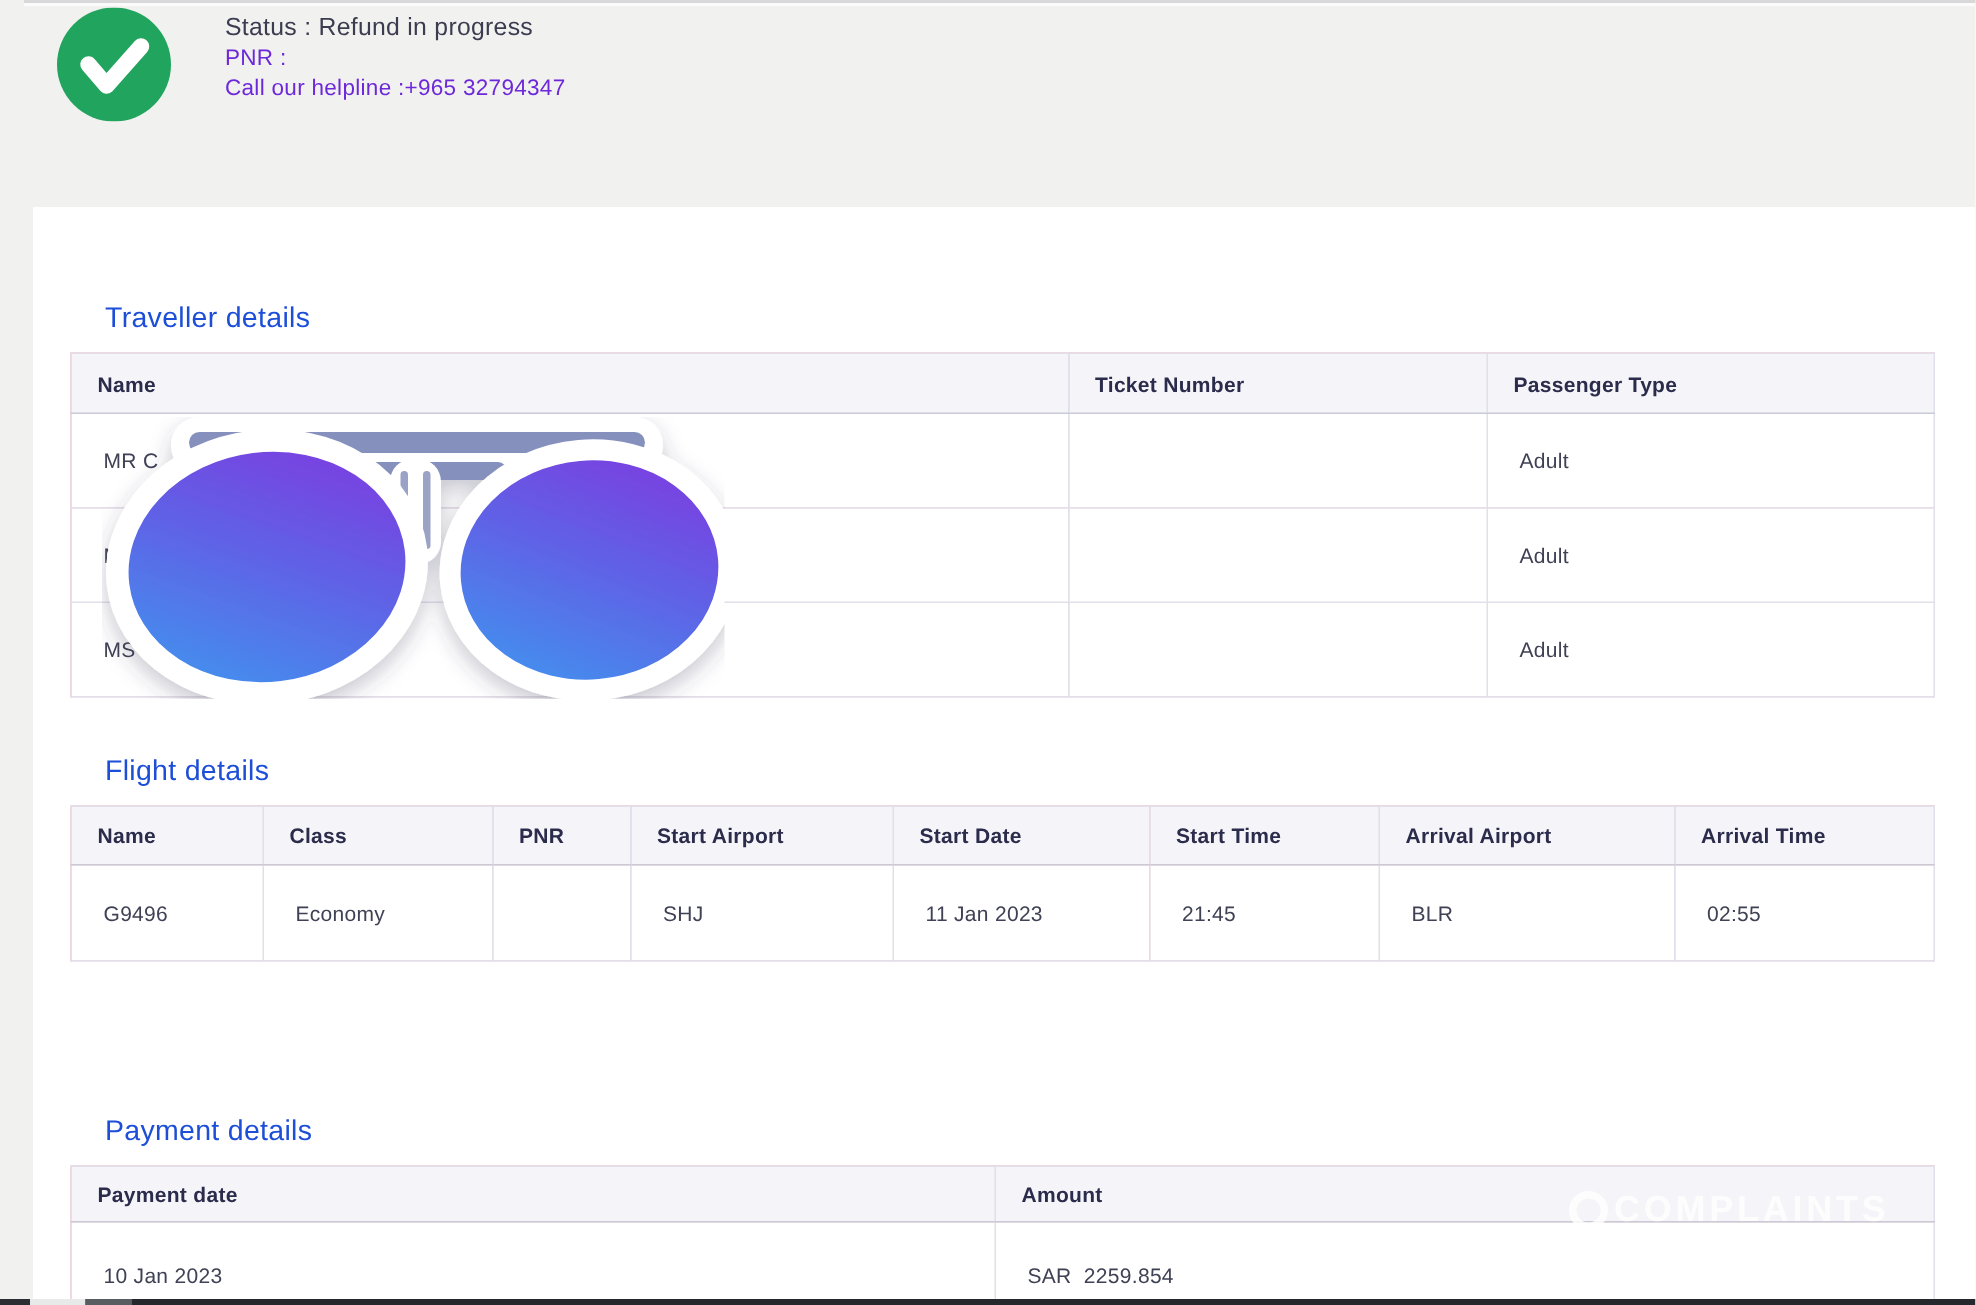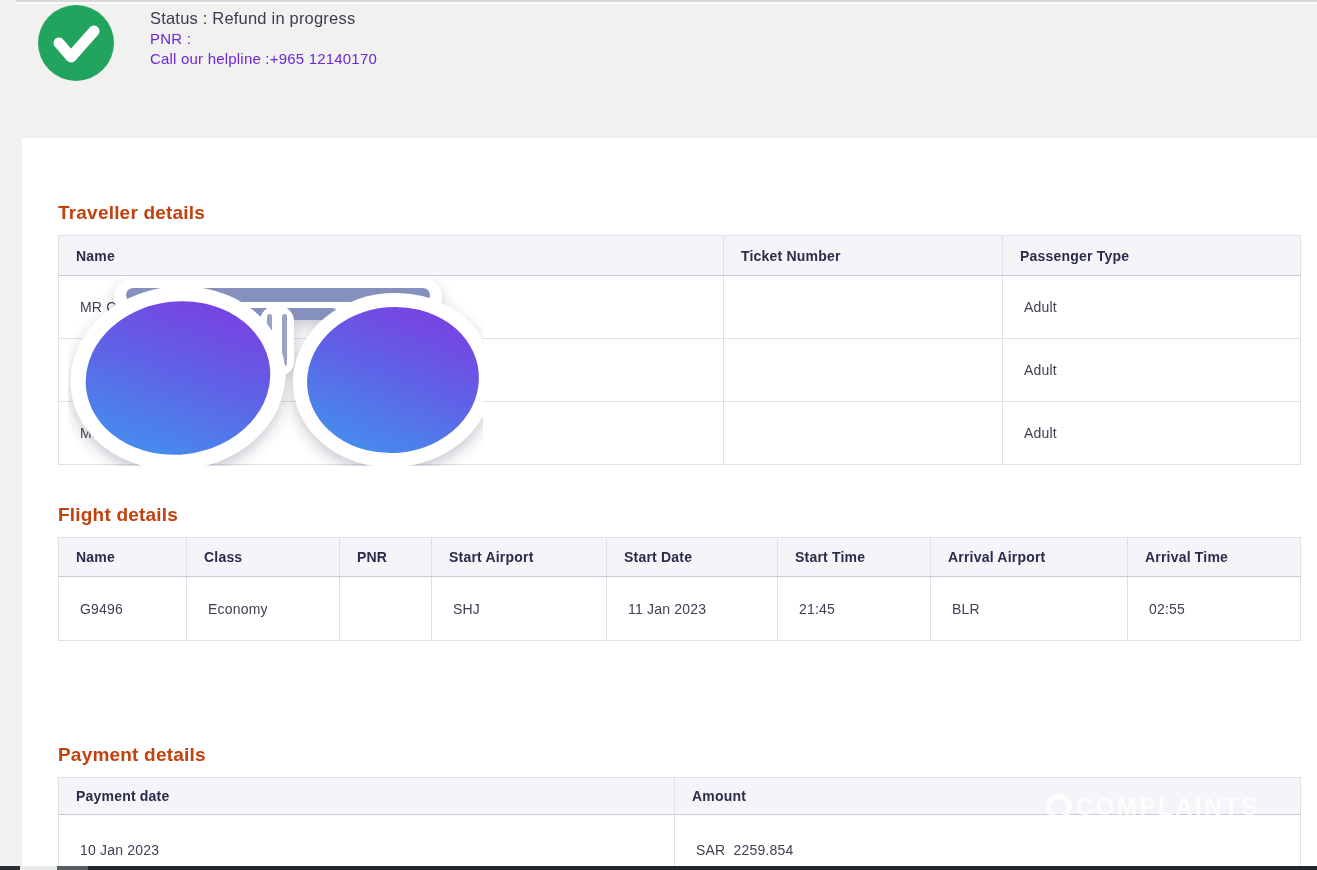--- a/index.html
+++ b/index.html
@@ -26,29 +26,29 @@
   .sub-line {
     font-size: 15px; color: #6d28d9; font-weight: 400; line-height: 19.5px;
   }
 
   
   .card {
     position: absolute; left: 22px; top: 138px; right: 0; bottom: 0;
     background: #ffffff; overflow: hidden;
   }
   .section-title {
-    position: absolute; left: 36px;
-    font-size: 19px; font-weight: 700; color: #c2410c;
+    position: absolute; left: 48px;
+    font-size: 19px; font-weight: 400; color: #1d4ed8;
   }
   #traveller-title { top: 64px; }
   #flight-title    { top: 366px; }
   #payment-title   { top: 606px; }
 
   table {
-    position: absolute; left: 36px; width: 1242px;
+    position: absolute; left: 25px; width: 1242px;
     border-collapse: collapse; table-layout: fixed;
     background: #fca5a5;
   }
   #traveller-table { top: 97px; }
   #flight-table    { top: 399px; }
   #payment-table   { top: 639px; }
 
   th, td { border: 1px solid #dfe0e9; }
   th {
     background: #f5f5f9;
@@ -103,21 +103,21 @@
   <div class="check-badge">
     <svg viewBox="0 0 76 76" width="76" height="76">
       <circle cx="38" cy="38" r="38" fill="#21a45d"></circle>
       <path d="M21 38 L33 52 L56 26" fill="none" stroke="#ffffff" stroke-width="11" stroke-linecap="round" stroke-linejoin="round"></path>
     </svg>
   </div>
 
   <div class="status-block">
     <div class="status-line">Status : Refund in progress</div>
     <div class="sub-line">PNR :</div>
-    <div class="sub-line">Call our helpline :+965 12140170</div>
+    <div class="sub-line">Call our helpline :+965 32794347</div>
   </div>
 </div>
 
 <div class="card">
 
   <div class="section-title" id="traveller-title">Traveller details</div>
 
   <table id="traveller-table">
     <colgroup>
         <col style="width:665px">

